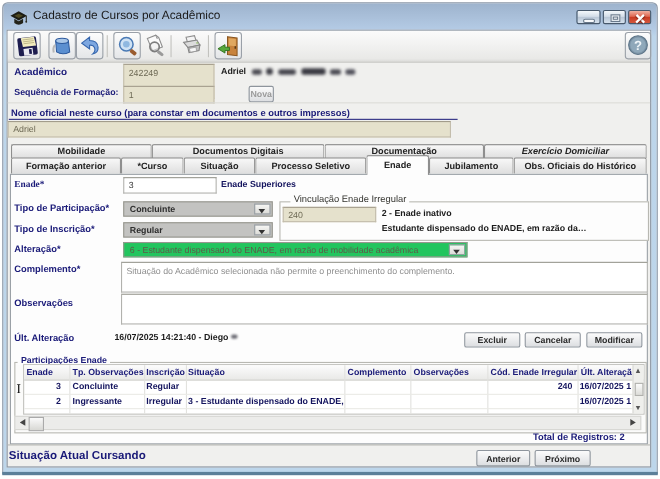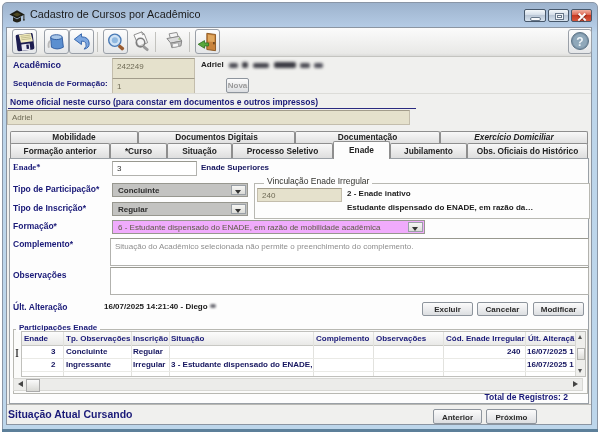--- a/index.html
+++ b/index.html
@@ -153,22 +153,22 @@
  <div class="abs lbl" style="left:194px;top:135px;color:#14145e;font-size:8px;">Enade Superiores</div>
  <div class="gb" style="left:247px;top:155px;width:334px;height:34px;background:#fdfdfd;"></div>
  <div class="gblbl" style="left:257px;top:148px;">Vinculação Enade Irregular</div>
  <div class="tanf" style="left:250px;top:160px;width:85px;height:14px;padding-top:2px;">240</div>
  <div class="abs" style="left:340px;top:161px;font-size:8px;font-weight:bold;color:#1b1b1b;">2 - Enade inativo</div>
  <div class="abs" style="left:340px;top:175px;font-size:8px;font-weight:bold;color:#1b1b1b;">Estudante dispensado do ENADE, em razão da…</div>
  <div class="lbl" style="position:absolute;left:6px;top:156px;">Tipo de Participação*</div>
  <div class="drop" style="left:105px;top:155px;width:136px;height:14px;padding:2px 0 0 5px;">Concluinte<div class="dbtn"></div></div>
  <div class="lbl" style="position:absolute;left:6px;top:175px;">Tipo de Inscrição*</div>
  <div class="drop" style="left:105px;top:174px;width:136px;height:14px;padding:2px 0 0 5px;">Regular<div class="dbtn"></div></div>
- <div class="lbl" style="position:absolute;left:6px;top:193px;">Formação*</div>
- <div class="drop" style="left:105px;top:192px;width:313px;height:14px;padding:2px 0 0 5px;background:#f0abfc;color:#5e5a48;font-weight:normal;font-size:8px;">6 - Estudante dispensado do ENADE, em razão de mobilidade acadêmica<div class="dbtn"></div></div>
+ <div class="lbl" style="position:absolute;left:6px;top:193px;">Alteração*</div>
+ <div class="drop" style="left:105px;top:192px;width:313px;height:14px;padding:2px 0 0 5px;background:#22c55e;color:#5e5a48;font-weight:normal;font-size:8px;">6 - Estudante dispensado do ENADE, em razão de mobilidade acadêmica<div class="dbtn"></div></div>
  <div class="lbl" style="position:absolute;left:6px;top:211px;">Complemento*</div>
  <div class="whitef" style="left:103px;top:210px;width:479px;height:28px;color:#8e8e8e;font-size:8px;">Situação do Acadêmico selecionada não permite o preenchimento do complemento.</div>
  <div class="lbl" style="position:absolute;left:6px;top:242px;">Observações</div>
  <div class="whitef" style="left:103px;top:239px;width:479px;height:28px;"></div>
  <div class="lbl" style="position:absolute;left:6px;top:274px;">Últ. Alteração</div>
  <div class="abs" style="left:97px;top:274px;font-size:8px;font-weight:bold;color:#1b1b1b;">16/07/2025 14:21:40 - Diego <i style="display:inline-block;width:6px;height:4px;background:#6e6e76;border-radius:2px;filter:blur(1.2px);vertical-align:1px;"></i></div>
  <div class="btn" style="left:415px;top:274px;width:51px;height:14px;padding-top:2px;">Excluir</div>
  <div class="btn" style="left:470px;top:274px;width:51px;height:14px;padding-top:2px;">Cancelar</div>
  <div class="btn" style="left:526px;top:274px;width:51px;height:14px;padding-top:2px;">Modificar</div>
  <div class="gb" style="left:6px;top:301px;width:573px;height:63px;background:#fbfbfa;"></div>

